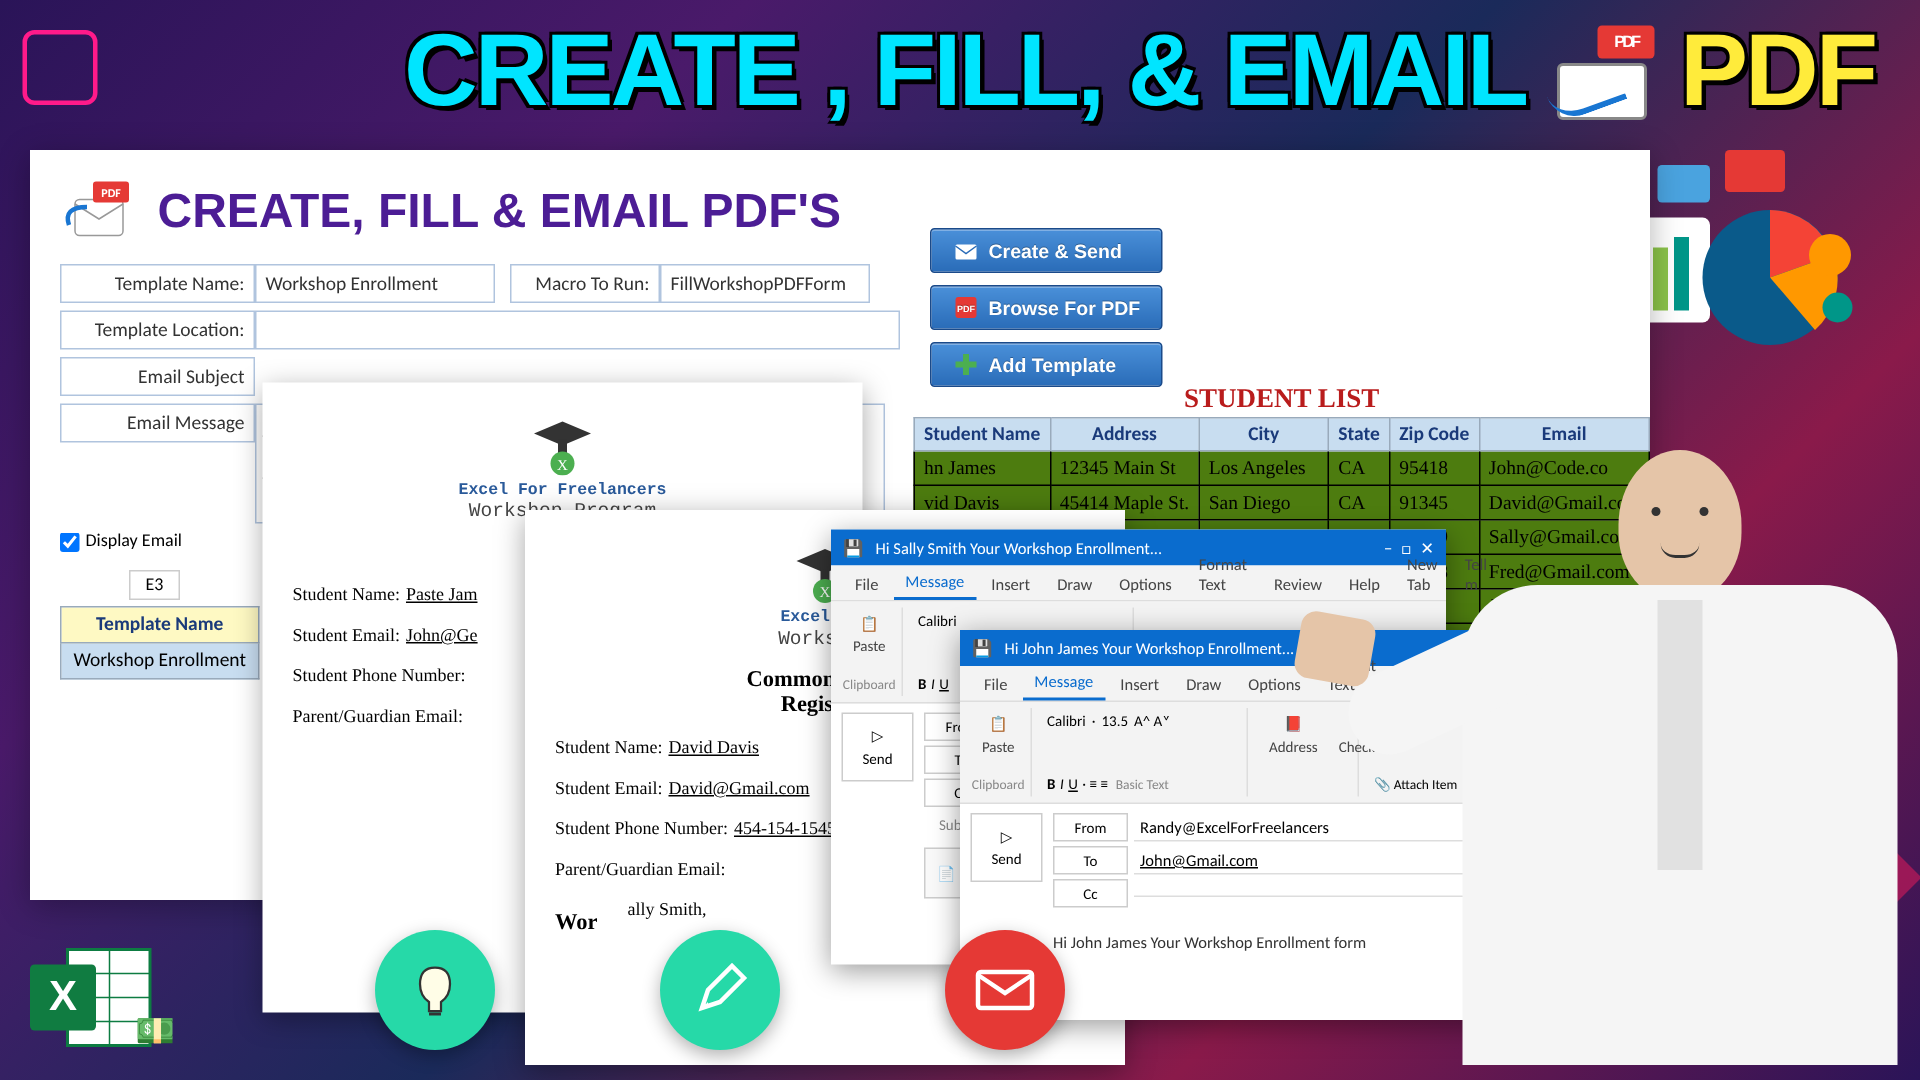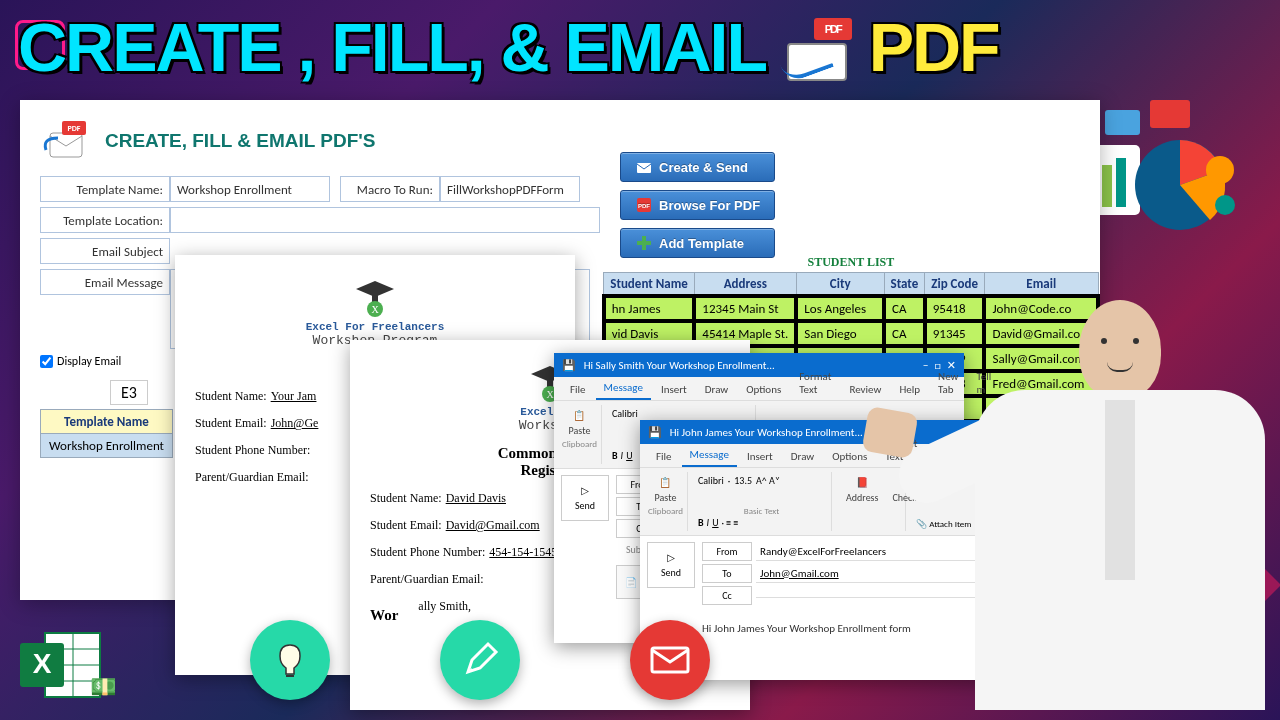--- a/index.html
+++ b/index.html
@@ -1,67 +1,67 @@
 <!DOCTYPE html>
 <html><head>
 <meta charset="utf-8">
 <style>
 * { margin: 0; padding: 0; box-sizing: border-box; }
 body { width: 1280px; height: 720px; overflow: hidden; font-family: Calibri, Arial, sans-serif; background: linear-gradient(135deg, #2a1458 0%, #4a1a6a 25%, #1a2a5a 50%, #8a1a4a 75%, #2a1458 100%); position: relative; }
 .bg-accent { position: absolute; width: 50px; height: 50px; border: 3px solid #ff1a8a; border-radius: 8px; top: 20px; left: 15px; }
 .bg-accent2 { position: absolute; width: 150px; height: 150px; background: #d41a5a; opacity: 0.6; bottom: 60px; right: 30px; transform: rotate(45deg); }
-.headline { position: absolute; top: 8px; left: 18px; right: 30px; text-align: left; font-size: 68px; font-weight: 900; font-family: Arial Black, Arial, sans-serif; letter-spacing: -2px; white-space: nowrap; }
+.headline { position: absolute; top: 8px; left: 18px; right: 30px; text-align: right; font-size: 68px; font-weight: 900; font-family: Arial Black, Arial, sans-serif; letter-spacing: -2px; white-space: nowrap; }
 .headline .c1 { color: #00e5ff; text-shadow: 3px 3px 0 #000, -2px -2px 0 #000, 2px -2px 0 #000, -2px 2px 0 #000; }
 .headline .c2 { color: #ffeb3b; text-shadow: 3px 3px 0 #000, -2px -2px 0 #000, 2px -2px 0 #000, -2px 2px 0 #000; }
 .pdf-envelope-icon { display: inline-block; width: 70px; height: 55px; vertical-align: middle; position: relative; }
 .pdf-envelope-icon .env { position: absolute; bottom: 0; width: 60px; height: 38px; background: #fff; border: 2px solid #888; border-radius: 4px; left: 5px; }
 .pdf-envelope-icon .pdf-badge { position: absolute; top: -8px; right: 0; width: 38px; height: 22px; background: #e53935; color: #fff; font-size: 11px; border-radius: 3px; display: flex; align-items: center; justify-content: center; font-weight: bold; }
 .pdf-envelope-icon .swoosh { position: absolute; bottom: 5px; left: 0; width: 50px; height: 20px; border-bottom: 4px solid #1976d2; border-radius: 0 0 0 40px; transform: rotate(-20deg); }
 .excel-panel { position: absolute; top: 100px; left: 20px; width: 1080px; height: 500px; background: #fff; box-shadow: 0 4px 20px rgba(0,0,0,0.3); padding: 10px; }
 .panel-header { display: flex; align-items: center; gap: 15px; padding: 8px 10px; }
 .panel-header .logo { width: 50px; height: 45px; position: relative; }
-.panel-header h2 { color: #0f766e; font-size: 19px; font-weight: 700; font-family: Arial, sans-serif; }
+.panel-header h2 { color: #4c1d95; font-size: 32px; font-weight: 700; font-family: Arial, sans-serif; }
 .form-row { display: flex; align-items: center; margin: 5px 10px; font-size: 13px; }
 .form-label { width: 130px; height: 26px; border: 1px solid #b0c4de; display: flex; align-items: center; padding: 12px 6px; background: #fff; text-align: left; justify-content: flex-end; color: #333; }
 .form-input { height: 26px; border: 1px solid #b0c4de; padding: 0 6px; background: #fff; display: flex; align-items: center; font-size: 13px; color: #333; }
 .action-btn { display: flex; align-items: center; gap: 6px; padding: 5px 14px; background: linear-gradient(#4a90d9, #2a6cb8); color: #fff; border: 1px solid #1a4a8a; border-radius: 3px; font-size: 13px; font-weight: 600; cursor: pointer; text-shadow: 0 -1px 0 rgba(0,0,0,0.3); box-shadow: inset 0 1px 0 rgba(255,255,255,0.3); }
 .btn-icon { width: 18px; height: 18px; display: inline-flex; align-items: center; justify-content: center; }
 .right-buttons { position: absolute; left: 600px; top: 52px; display: flex; flex-direction: column; gap: 8px; }
 .checkbox-row { display: flex; align-items: center; gap: 4px; font-size: 12px; margin: 4px 10px; }
 .message-box { border: 1px solid #b0c4de; height: 80px; width: 420px; padding: 4px; font-size: 12px; }
-.cell-ref { border: 1px solid #ccc; display: inline-block; padding: 2px 10px; font-size: 16px; margin: 8px 10px 2px 80px; background: #fff; }
+.cell-ref { border: 1px solid #ccc; display: inline-block; padding: 2px 10px; font-size: 12px; margin: 8px 10px 2px 56px; background: #fff; }
 .template-table { margin: 2px 10px; border-collapse: collapse; font-size: 13px; }
 .template-table th { background: #fef9c3; border: 1px solid #9ab; padding: 4px 18px; color: #1a3a7a; font-weight: 700; }
 .template-table td { border: 1px solid #9ab; padding: 4px 8px; background: #c8ddf0; }
 .student-list { position: absolute; right: 0; top: 155px; }
-.student-list h3 { text-align: center; color: #15803d; font-size: 12px; font-weight: 700; font-family: "Times New Roman", serif; margin-bottom: 2px; }
+.student-list h3 { text-align: center; color: #b91c1c; font-size: 18px; font-weight: 700; font-family: "Times New Roman", serif; margin-bottom: 2px; }
 .student-table { border-collapse: collapse; font-size: 13px; }
 .student-table th { background: #c8ddf0; border: 1px solid #9ab; padding: 3px 6px; color: #1a3a7a; font-weight: 700; }
-.student-table td { border: 4px solid #000000; padding: 3px 6px; background: #bef264; }
+.student-table td { border: 1px solid #000000; padding: 3px 6px; background: #4d7c0f; font-family: Liberation Serif, serif; }
 .pdf-doc { position: absolute; background: #fff; box-shadow: 0 4px 18px rgba(0,0,0,0.35); padding: 20px; font-family: "Times New Roman", serif; }
 .pdf-doc1 { top: 255px; left: 175px; width: 400px; height: 420px; }
 .pdf-doc2 { top: 340px; left: 350px; width: 400px; height: 370px; }
 .pdf-header { text-align: center; margin-bottom: 12px; }
 .pdf-header .gradcap { width: 42px; height: 42px; margin: 0 auto 4px; display: block; }
 .pdf-header .brand { font-family: "Courier New", monospace; font-size: 11px; font-weight: bold; color: #2a5a9a; }
 .pdf-header .sub { font-family: "Courier New", monospace; font-size: 13px; color: #444; }
 .pdf-doc .common-title { text-align: center; font-weight: 700; font-size: 15px; margin: 8px 0 4px; }
 .pdf-field { font-size: 12px; margin: 12px 0; }
 .pdf-field .v { text-decoration: underline; margin-left: 4px; }
 .outlook { position: absolute; background: #fff; box-shadow: 0 4px 18px rgba(0,0,0,0.4); font-size: 11px; }
 .outlook1 { top: 353px; left: 554px; width: 410px; height: 290px; }
 .outlook2 { top: 420px; left: 640px; width: 420px; height: 260px; }
 .outlook-titlebar { background: #0a6cce; color: #fff; display: flex; align-items: center; padding: 3px 8px; height: 24px; gap: 8px; font-size: 11px; }
 .outlook-titlebar .winbtn { margin-left: auto; display: flex; gap: 6px; }
 .outlook-tabs { display: flex; background: #f3f3f3; border-bottom: 1px solid #ddd; padding: 0 8px; height: 24px; align-items: flex-end; font-size: 11px; gap: 2px; }
 .outlook-tabs .tab { padding: 4px 8px; color: #444; cursor: pointer; }
 .outlook-tabs .tab.active { border-bottom: 2px solid #0a6cce; color: #0a6cce; }
 .outlook-ribbon { display: flex; background: #f3f3f3; padding: 4px; border-bottom: 1px solid #ddd; gap: 4px; height: 68px; }
 .ribbon-group { border-right: 1px solid #ddd; padding: 2px 6px; display: flex; flex-direction: column; justify-content: space-between; position: relative; }
-.ribbon-group .glabel { font-size: 9px; color: #888; text-align: center; position: absolute; bottom: 15px; left: 0; right: 0; }
+.ribbon-group .glabel { font-size: 9px; color: #888; text-align: center; position: absolute; bottom: 2px; left: 0; right: 0; }
 .ribbon-btn { display: flex; flex-direction: column; align-items: center; gap: 2px; padding: 2px 4px; font-size: 10px; color: #444; }
 .outlook-body { display: flex; padding: 6px; gap: 6px; }
 .send-col { display: flex; flex-direction: column; gap: 4px; width: 50px; align-items: center; }
 .send-btn { border: 1px solid #ccc; padding: 8px 4px; width: 48px; text-align: center; font-size: 10px; display: flex; flex-direction: column; align-items: center; gap: 2px; cursor: pointer; }
 .fields-col { flex: 1; display: flex; flex-direction: column; gap: 3px; }
 .field-row { display: flex; gap: 4px; align-items: center; }
 .field-btn { border: 1px solid #ccc; padding: 2px 8px; font-size: 10px; width: 50px; text-align: center; }
 .field-val { flex: 1; border-bottom: 1px solid #ddd; padding: 2px 4px; font-size: 11px; }
 .attach-pill { display: inline-flex; align-items: center; gap: 4px; border: 1px solid #ccc; padding: 3px 8px; background: #f9f9f9; font-size: 10px; margin-top: 4px; }
 .circle-icon { position: absolute; width: 80px; height: 80px; border-radius: 50%; display: flex; align-items: center; justify-content: center; box-shadow: 0 4px 12px rgba(0,0,0,0.3); }
@@ -263,21 +263,21 @@
     <svg class="gradcap">
         <path d="M21 6 L40 14 L21 22 L2 14 Z" fill="#333"></path>
         <rect x="18" y="18" width="6" height="14" fill="#333"></rect>
         <circle cx="21" cy="34" r="8" fill="#4caf50"></circle>
         <text x="21" y="38" fill="#fff" font-size="10" text-anchor="middle">X</text>
       </svg>
     <div class="brand">Excel For Freelancers</div>
     <div class="sub">Workshop Program</div>
   </div>
   <p class="common-title">Com</p>
-  <div class="pdf-field"><span>Student Name:</span><span class="v">Your Jam</span></div>
+  <div class="pdf-field"><span>Student Name:</span><span class="v">Paste Jam</span></div>
   <div class="pdf-field"><span>Student Email:</span><span class="v">John@Ge</span></div>
   <div class="pdf-field"><span>Student Phone Number:</span><span class="v"></span></div>
   <div class="pdf-field"><span>Parent/Guardian Email:</span><span class="v"></span></div>
   <p class="common-title">Wo</p>
 </div>
 
 <div class="pdf-doc pdf-doc2">
   <div class="pdf-header">
     <svg class="gradcap">
         <path d="M21 6 L40 14 L21 22 L2 14 Z" fill="#333"></path>

